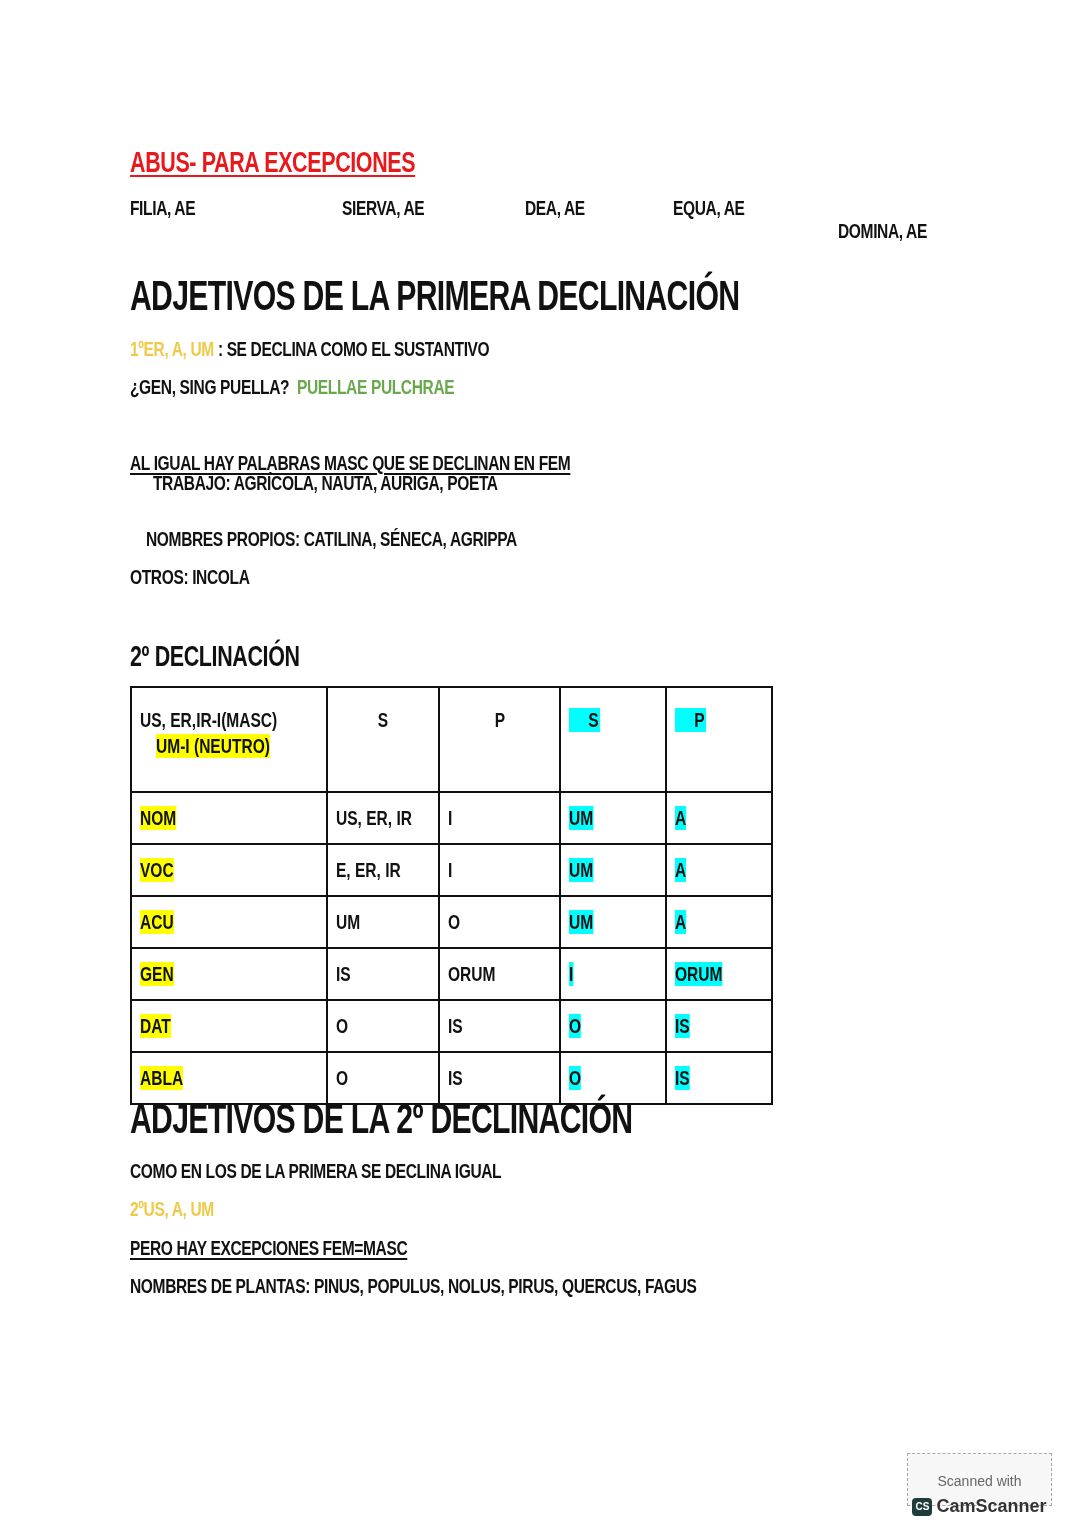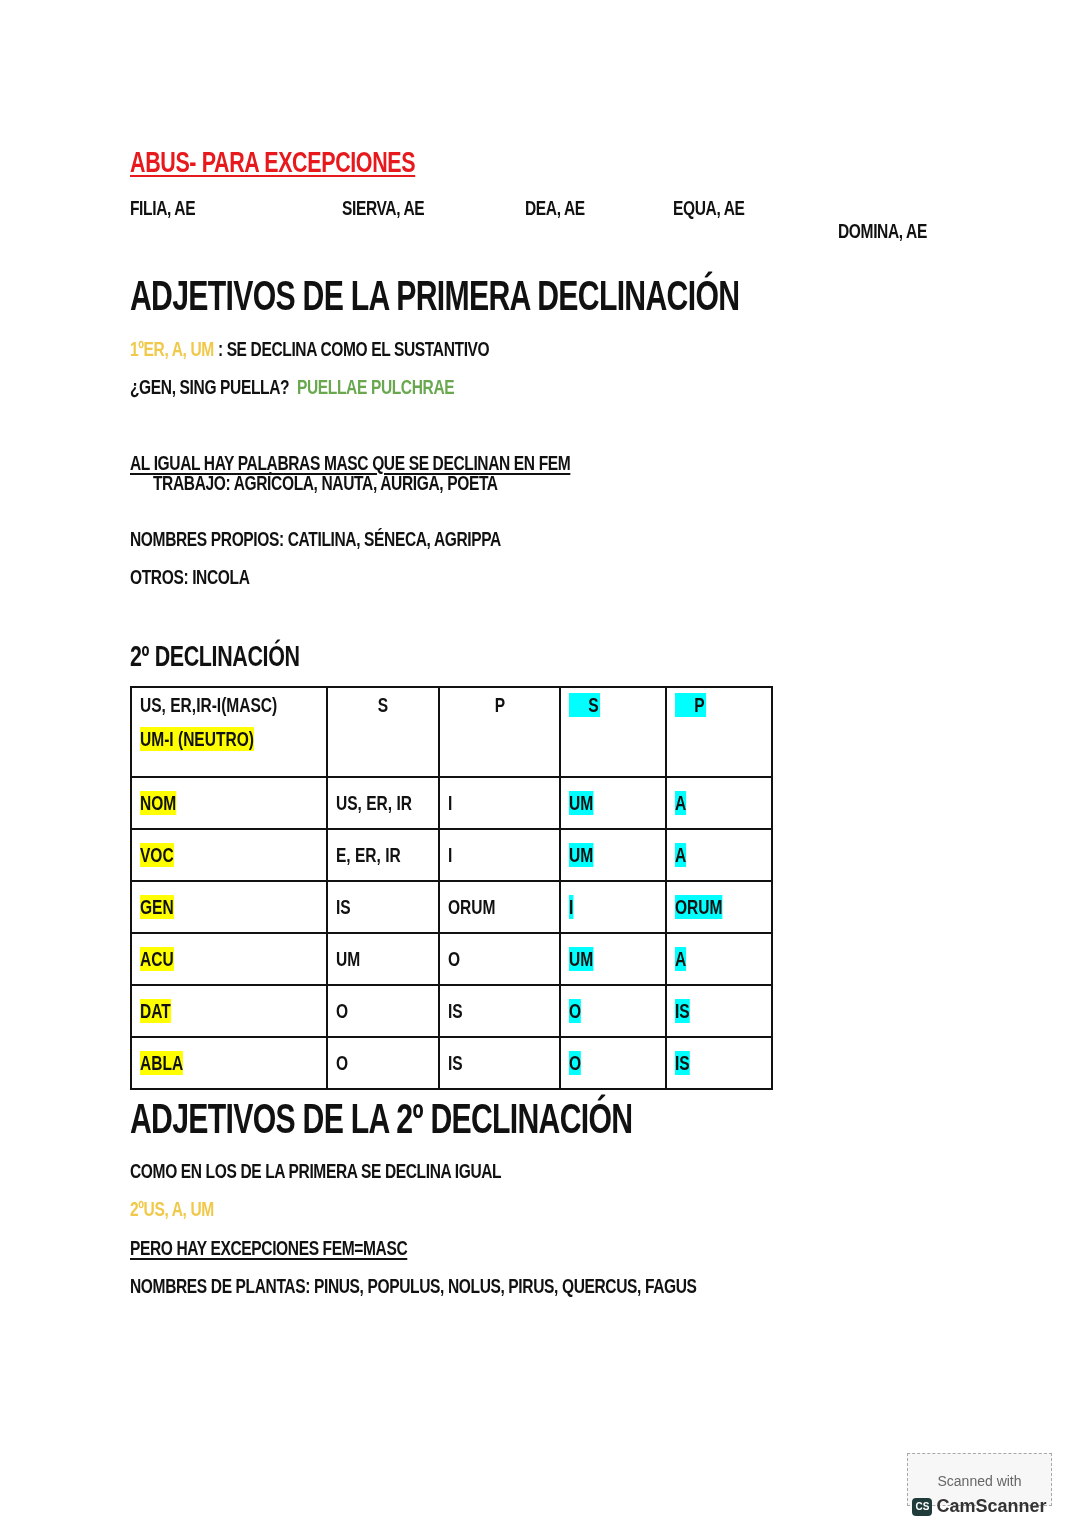--- a/index.html
+++ b/index.html
@@ -11,21 +11,21 @@
   .red-title { color: #e8191c; text-decoration: underline; text-decoration-thickness: 2px; text-underline-offset: 3px;
                font-size: 29px; transform: scaleX(0.74); }
   .line { font-size: 21px; transform: scaleX(0.74); }
   .h1 { font-size: 42px; transform: scaleX(0.72); letter-spacing: -1px; }
   .h2 { font-size: 29px; transform: scaleX(0.74); }
   .under { text-decoration: underline; text-decoration-thickness: 2px; text-underline-offset: 3px; }
   .yellow-txt { color: #f0c94a; }
   .green-txt { color: #6aa84f; }
   table.decl { position: absolute; left: 130px; top: 686px; border-collapse: collapse; }
   table.decl td { border: 2px solid #111; padding: 0 0 0 8px; vertical-align: middle; height: 50px; }
-  table.decl tr.head td { height: 83px; vertical-align: top; padding-top: 5px; }
+  table.decl tr.head td { height: 83px; vertical-align: top; padding-top: 20px; }
   .cell { font-family: "Liberation Sans", sans-serif; font-weight: bold; font-size: 21px;
           display: inline-block; transform: scaleX(0.74); transform-origin: left center; white-space: nowrap; }
   .hl-y { background: #ffff00; }
   .hl-c { background: #00ffff; }
   .cs-badge { position: absolute; left: 907px; top: 1453px; width: 145px; height: 53px;
               border: 1px dashed #a9a9a9; background: #f7f7f7; box-sizing: border-box; text-align: center; }
   .cs-small { font-size: 14px; color: #666; margin-top: 19px; display: block; }
   .cs-row { display: flex; align-items: center; justify-content: center; gap: 4px; margin-top: 7px; }
   .cs-logo { width: 20px; height: 18px; background: #1f3b3a; border-radius: 4px; color: #fff;
              font-size: 10px; font-weight: bold; line-height: 18px; text-align: center; }
@@ -49,33 +49,33 @@
 <div class="abs" style="left:130px; top:337px;">
   <span class="cond line"><span class="yellow-txt">1ºER, A, UM</span> <span>: SE DECLINA COMO EL SUSTANTIVO</span></span>
 </div>
 <div class="abs" style="left:130px; top:375px;">
   <span class="cond line"><span>¿GEN, SING PUELLA?</span>&nbsp; <span class="green-txt">PUELLAE PULCHRAE</span></span>
 </div>
 <div class="abs" style="left:130px; top:451px;">
   <span class="cond line under">AL IGUAL HAY PALABRAS MASC QUE SE DECLINAN EN FEM</span>
 </div>
 <div class="abs" style="left:130px; top:471px;margin-left:23px;"><span class="cond line">TRABAJO: AGRÍCOLA, NAUTA, AURIGA, POETA</span></div>
-<div class="abs" style="left:130px; top:527px;text-decoration:underline;"><span class="cond line">NOMBRES PROPIOS: CATILINA, SÉNECA, AGRIPPA</span></div>
+<div class="abs" style="left:146px; top:527px;text-decoration:underline;"><span class="cond line">NOMBRES PROPIOS: CATILINA, SÉNECA, AGRIPPA</span></div>
 <div class="abs" style="left:130px; top:565px;"><span class="cond line">OTROS: INCOLA</span></div>
 
 <div class="abs" style="left:130px; top:640px;">
   <span class="cond h2">2º DECLINACIÓN</span>
 </div>
 
 <table class="decl">
   <tbody>
       <tr class="head">
     <td style="width:151px;">
       <div><span class="cell">US, ER,IR-I(MASC)</span></div>
-      <div style="margin-top:10px;"><span class="cell hl-y">UM-I (NEUTRO)</span></div>
+      <div style="margin-top:2px;text-align:center;"><span class="cell hl-y">UM-I (NEUTRO)</span></div>
     </td>
     <td style="width:86px; padding-left:0; text-align:center;"><span class="cell" style="transform-origin:center;">S</span></td>
     <td style="width:119px; padding-left:0; text-align:center;"><span class="cell" style="transform-origin:center;">P</span></td>
     <td style="width:96px;"><span class="cell hl-c" style="padding:0 2px 0 26px;">S</span></td>
     <td style="width:96px;"><span class="cell hl-c" style="padding:0 2px 0 26px;">P</span></td>
   </tr>
   <tr>
     <td><span class="cell hl-y">NOM</span></td>
     <td><span class="cell">US, ER, IR</span></td>
     <td><span class="cell">I</span></td>
@@ -83,32 +83,32 @@
     <td><span class="cell hl-c">A</span></td>
   </tr>
   <tr>
     <td><span class="cell hl-y">VOC</span></td>
     <td><span class="cell">E, ER, IR</span></td>
     <td><span class="cell">I</span></td>
     <td><span class="cell hl-c">UM</span></td>
     <td><span class="cell hl-c">A</span></td>
   </tr>
   <tr>
+    <td><span class="cell hl-y">ACU</span></td>
+    <td><span class="cell">UM</span></td>
+    <td><span class="cell">O</span></td>
+    <td><span class="cell hl-c">UM</span></td>
+    <td><span class="cell hl-c">A</span></td>
+  </tr>
+  <tr>
     <td><span class="cell hl-y">GEN</span></td>
     <td><span class="cell">IS</span></td>
     <td><span class="cell">ORUM</span></td>
     <td><span class="cell hl-c">I</span></td>
     <td><span class="cell hl-c">ORUM</span></td>
-  </tr>
-  <tr>
-    <td><span class="cell hl-y">ACU</span></td>
-    <td><span class="cell">UM</span></td>
-    <td><span class="cell">O</span></td>
-    <td><span class="cell hl-c">UM</span></td>
-    <td><span class="cell hl-c">A</span></td>
   </tr>
   <tr>
     <td><span class="cell hl-y">DAT</span></td>
     <td><span class="cell">O</span></td>
     <td><span class="cell">IS</span></td>
     <td><span class="cell hl-c">O</span></td>
     <td><span class="cell hl-c">IS</span></td>
   </tr>
   <tr>
     <td><span class="cell hl-y">ABLA</span></td>

